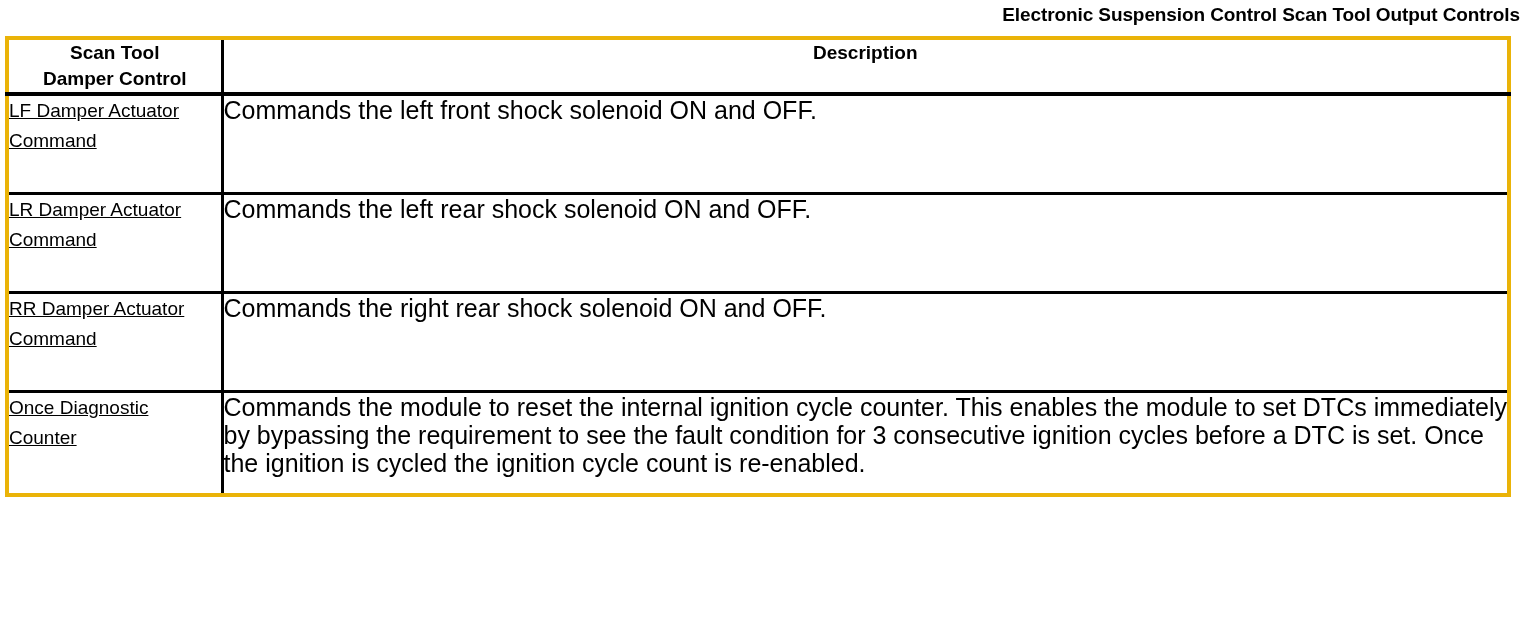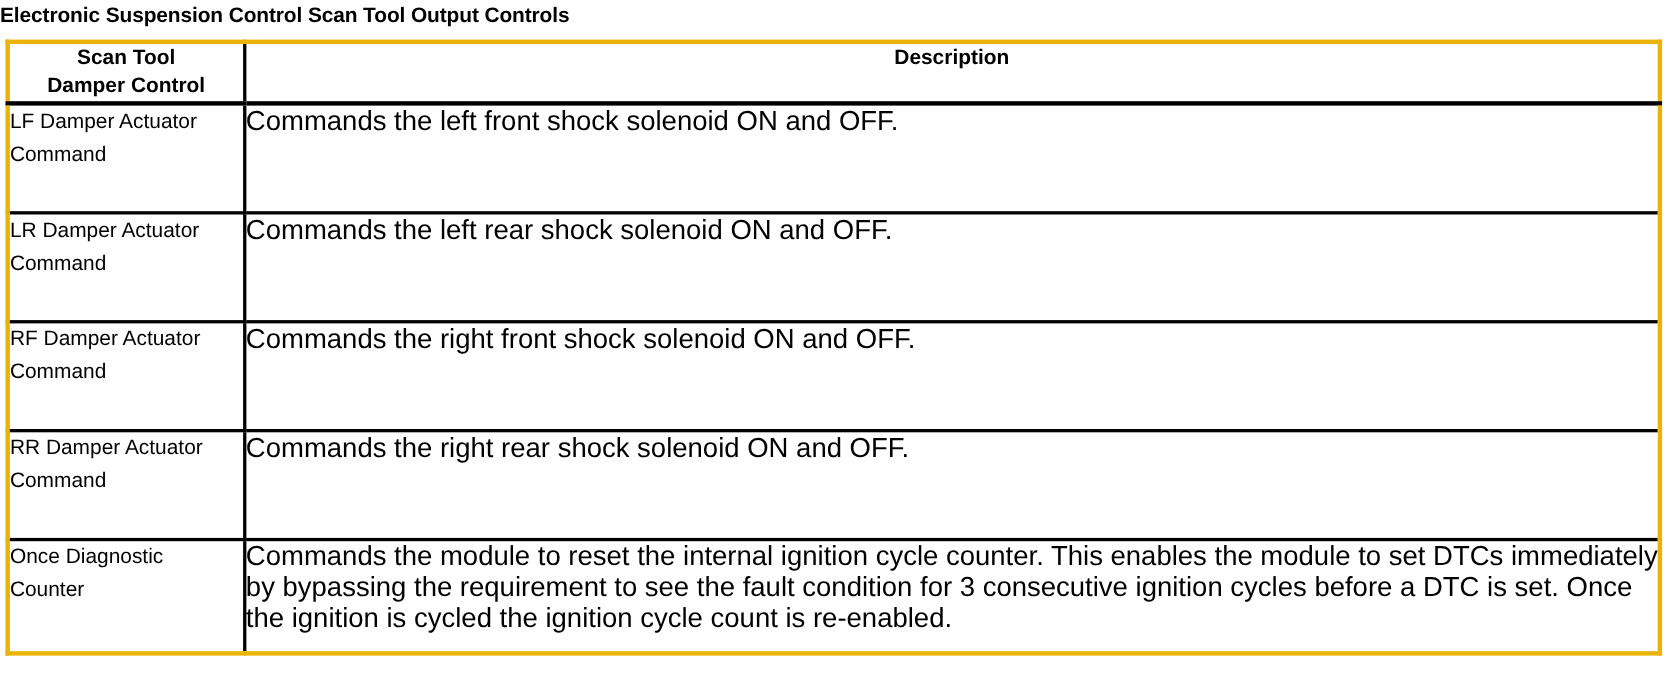--- a/index.html
+++ b/index.html
@@ -14,21 +14,21 @@
     color: #000000;
     overflow: hidden;
   }
   .page {
     position: relative;
     width: 1520px;
     height: 636px;
     box-sizing: border-box;
   }
   .doc-title {
-    text-align: left;
+    text-align: right;
     font-size: 19px;
     font-weight: bold;
     line-height: 22px;
     padding-top: 4px;
     letter-spacing: -0.1px;
   }
   .table-wrap {
     padding: 0 9px 0 5px;
     margin-top: 10px;
   }
@@ -72,21 +72,21 @@
     padding: 5px 4px 6px 7px;
     text-align: left;
   }
   .desc-cell {
     font-size: 25px;
     font-weight: normal;
     line-height: 28px;
     padding: 6px 8px 6px 7px;
     text-align: left;
   }
-  tr.body-row td.name-cell { height: 96px; }
+  tr.body-row td.name-cell { height: 96px; text-decoration: underline; }
   tr.body-row.tall td.name-cell { height: 100px; }
 </style>
 </head>
 <body>
 
 <div class="page">
 
   <div class="doc-title">Electronic Suspension Control Scan Tool Output Controls</div>
 
   <div class="table-wrap">
@@ -107,24 +107,20 @@
       <tbody>
         <tr class="body-row">
           <td class="name-cell">LF Damper Actuator Command</td>
           <td class="desc-cell">Commands the left front shock solenoid ON and OFF.</td>
         </tr>
         <tr class="body-row">
           <td class="name-cell">LR Damper Actuator Command</td>
           <td class="desc-cell">Commands the left rear shock solenoid ON and OFF.</td>
         </tr>
         <tr class="body-row">
-          <td class="name-cell">RF Damper Actuator Command</td>
-          <td class="desc-cell">Commands the right front shock solenoid ON and OFF.</td>
-        </tr>
-        <tr class="body-row">
           <td class="name-cell">RR Damper Actuator Command</td>
           <td class="desc-cell">Commands the right rear shock solenoid ON and OFF.</td>
         </tr>
         <tr class="body-row tall">
           <td class="name-cell">Once Diagnostic Counter</td>
           <td class="desc-cell">Commands the module to reset the internal ignition cycle counter. This enables the module to set DTCs immediately by bypassing the requirement to see the fault condition for 3 consecutive ignition cycles before a DTC is set. Once the ignition is cycled the ignition cycle count is re-enabled.</td>
         </tr>
       </tbody>
     </table>
   </div>

